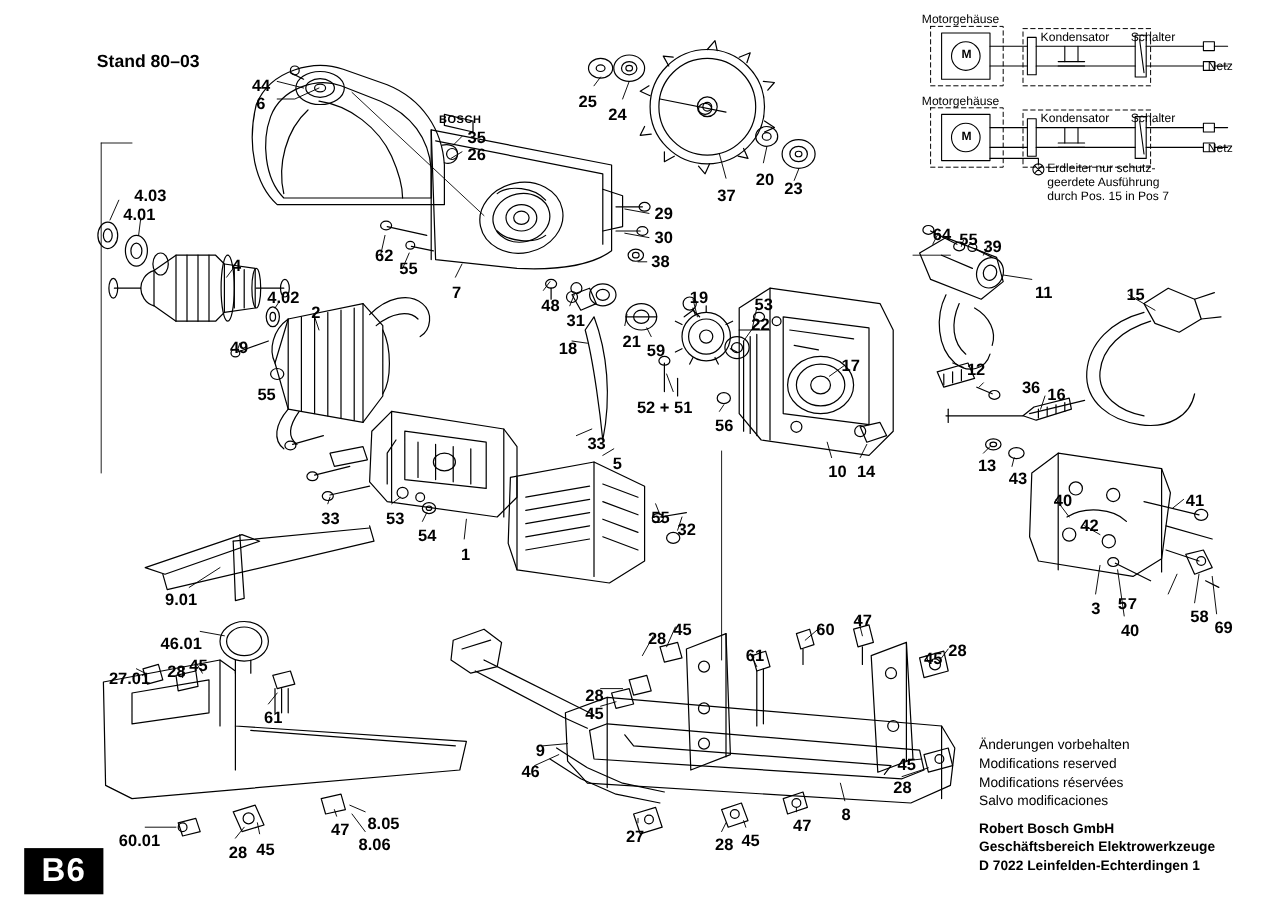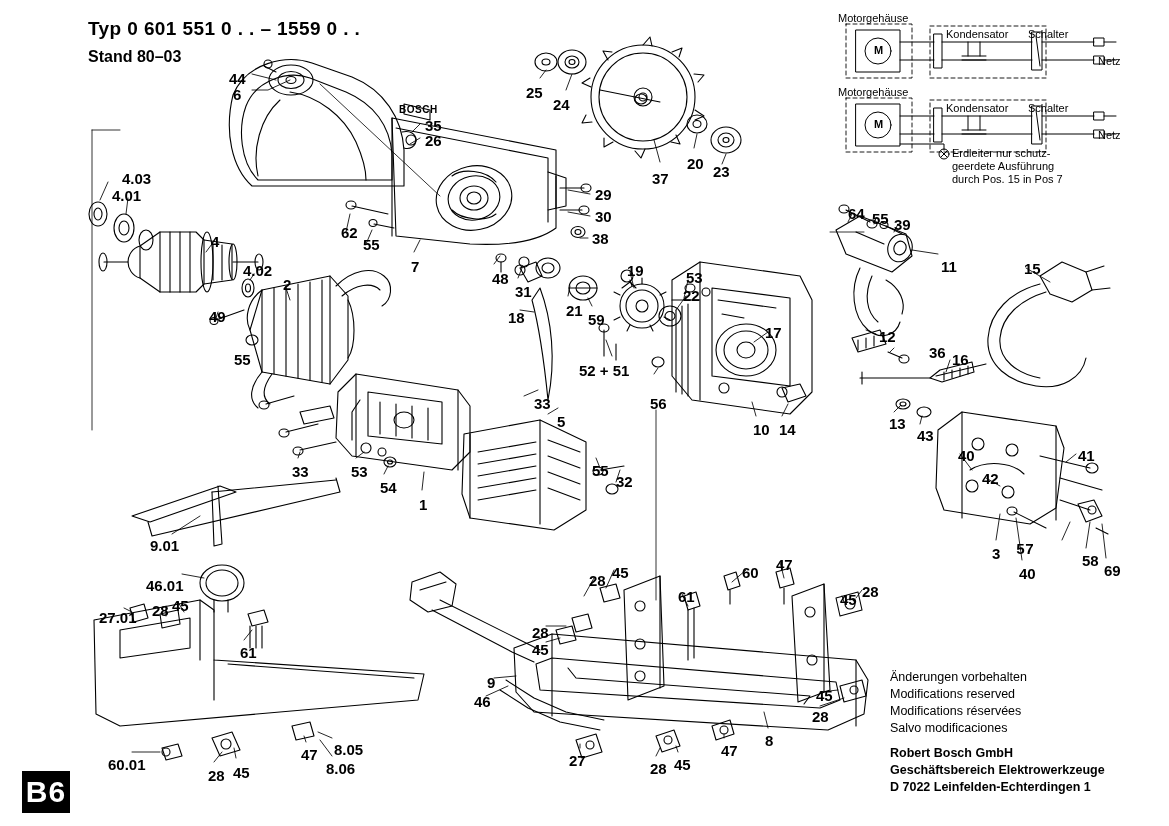--- a/index.html
+++ b/index.html
@@ -46,21 +46,21 @@
     line-height: 1.28;
     white-space: nowrap;
   }
   .footer.bold {
     font-weight: bold;
   }
   .pagebadge {
     position: absolute;
     left: 22px;
     top: 771px;
-    width: 48px;
+    width: 72px;
     height: 42px;
     background: #000;
     color: #fff;
     font-size: 30px;
     font-weight: bold;
     display: flex;
     align-items: center;
     justify-content: center;
     letter-spacing: 1px;
   }
@@ -513,21 +513,20 @@
         <circle cx="944" cy="154" r="5"></circle>
         <path d="M941 151 L947 157 M947 151 L941 157"></path>
       </g>
       <g stroke-width="0.9" stroke-dasharray="4 3">
         <rect x="846" y="98" width="66" height="54"></rect>
         <rect x="930" y="100" width="116" height="52"></rect>
       </g>
     </g>
   </svg>
 
-  <div class="title" style="left:88px; top:18px;">Typ 0 601 551 0 . . – 1559 0 . .</div>
   <div class="subtitle" style="left:88px; top:48px;">Stand 80–03</div>
 
   <div class="lbl" style="left:399px; top:105px; font-size:10px; letter-spacing:0.5px;">BOSCH</div>
 
   <div class="circuit" style="left:838px; top:12px;">Motorgehäuse</div>
   <div class="circuit" style="left:946px; top:28px;">Kondensator</div>
   <div class="circuit" style="left:1028px; top:28px;">Schalter</div>
   <div class="circuit" style="left:1098px; top:55px;">Netz</div>
   <div class="circuit" style="left:874px; top:44px; font-weight:bold;">M</div>
 
@@ -577,21 +576,21 @@
       <div class="lbl" style="left: 411px; top: 259px;">7</div>
       <div class="lbl" style="left: 492px; top: 271px;">48</div>
       <div class="lbl" style="left: 515px; top: 284px;">31</div>
       <div class="lbl" style="left: 566px; top: 303px;">21</div>
       <div class="lbl" style="left: 588px; top: 312px;">59</div>
       <div class="lbl" style="left: 627px; top: 263px;">19</div>
       <div class="lbl" style="left: 683px; top: 288px;">22</div>
       <div class="lbl" style="left: 686px; top: 270px;">53</div>
       <div class="lbl" style="left: 508px; top: 310px;">18</div>
       <div class="lbl" style="left: 579px; top: 363px;">52 + 51</div>
-      <div class="lbl" style="left: 650px; top: 396px;">56</div>
+      <div class="lbl" style="left: 650px; top: 380px;">56</div>
       <div class="lbl" style="left: 765px; top: 325px;">17</div>
       <div class="lbl" style="left: 753px; top: 422px;">10</div>
       <div class="lbl" style="left: 779px; top: 422px;">14</div>
       <div class="lbl" style="left: 848px; top: 206px;">64</div>
       <div class="lbl" style="left: 872px; top: 211px;">55</div>
       <div class="lbl" style="left: 894px; top: 217px;">39</div>
       <div class="lbl" style="left: 941px; top: 259px;">11</div>
       <div class="lbl" style="left: 879px; top: 329px;">12</div>
       <div class="lbl" style="left: 897px; top: 345px; margin-left: 32px;">36</div>
       <div class="lbl" style="left: 1024px; top: 261px;">15</div>

